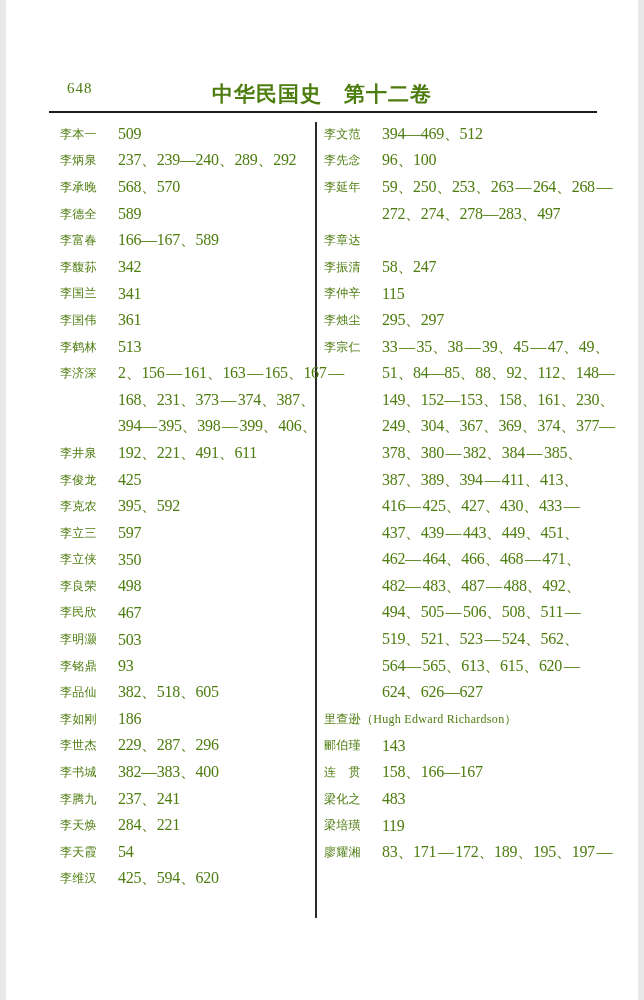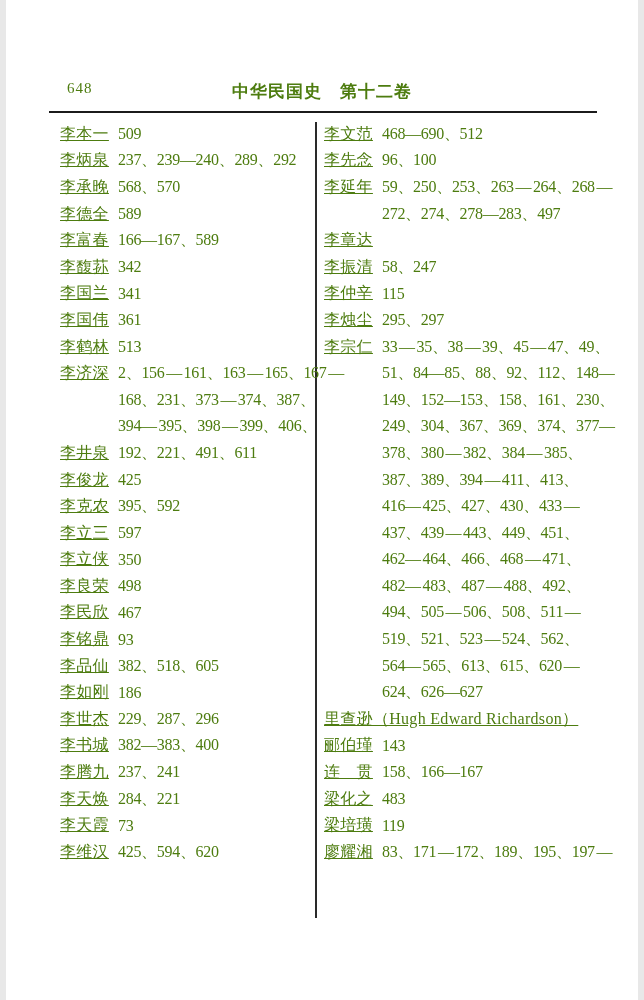--- a/index.html
+++ b/index.html
@@ -13,45 +13,44 @@
     margin:0 auto;
   }
   .header{position:absolute;top:80px;left:0;right:0;height:22px;}
   .page-number{
     position:absolute;left:61px;top:0;
     font-size:15px;letter-spacing:1px;
   }
   .book-title{
     position:absolute;left:0;right:0;top:0;
     text-align:center;
-    font-size:17px;font-weight:600;letter-spacing:1px;
+    font-size:21px;font-weight:600;letter-spacing:1px;
   }
   .header-rule{
     position:absolute;left:43px;right:41px;top:111px;
     height:2px;background:#1b1b1b;
   }
   .column-divider{
     position:absolute;left:309px;top:122px;
     width:2px;height:796px;background:#2a2a2a;
   }
   .col{position:absolute;top:121px;}
   .col-left{left:54px;width:252px;}
   .col-right{left:318px;width:320px;}
   .row{
     display:flex;align-items:center;
     height:26.6px;
     font-size:16px;
   }
   .n{
     flex:none;min-width:56px;
     white-space:nowrap;
-    font-size:16px;
+    font-size:12px;
     letter-spacing:0.3px;
     padding-right:2px;
-    text-decoration:underline;
   }
   .t{
     white-space:pre;
     letter-spacing:-0.3px;
     word-spacing:-2px;
   }
 </style>
 </head>
 <body>
 
@@ -133,20 +132,24 @@
       </div>
       <div class="row">
         <span class="n">李良荣</span>
         <span class="t">498</span>
       </div>
       <div class="row">
         <span class="n">李民欣</span>
         <span class="t">467</span>
       </div>
       <div class="row">
+        <span class="n">李明灏</span>
+        <span class="t">503</span>
+      </div>
+      <div class="row">
         <span class="n">李铭鼎</span>
         <span class="t">93</span>
       </div>
       <div class="row">
         <span class="n">李品仙</span>
         <span class="t">382、518、605</span>
       </div>
       <div class="row">
         <span class="n">李如刚</span>
         <span class="t">186</span>
@@ -162,31 +165,31 @@
       <div class="row">
         <span class="n">李腾九</span>
         <span class="t">237、241</span>
       </div>
       <div class="row">
         <span class="n">李天焕</span>
         <span class="t">284、221</span>
       </div>
       <div class="row">
         <span class="n">李天霞</span>
-        <span class="t">73</span>
+        <span class="t">54</span>
       </div>
       <div class="row">
         <span class="n">李维汉</span>
         <span class="t">425、594、620</span>
       </div>
     </div>
   <div class="col col-right">
       <div class="row">
         <span class="n">李文范</span>
-        <span class="t">468—690、512</span>
+        <span class="t">394—469、512</span>
       </div>
       <div class="row">
         <span class="n">李先念</span>
         <span class="t">96、100</span>
       </div>
       <div class="row">
         <span class="n">李延年</span>
         <span class="t">59、250、253、263 — 264、268 —</span>
       </div>
       <div class="row">

